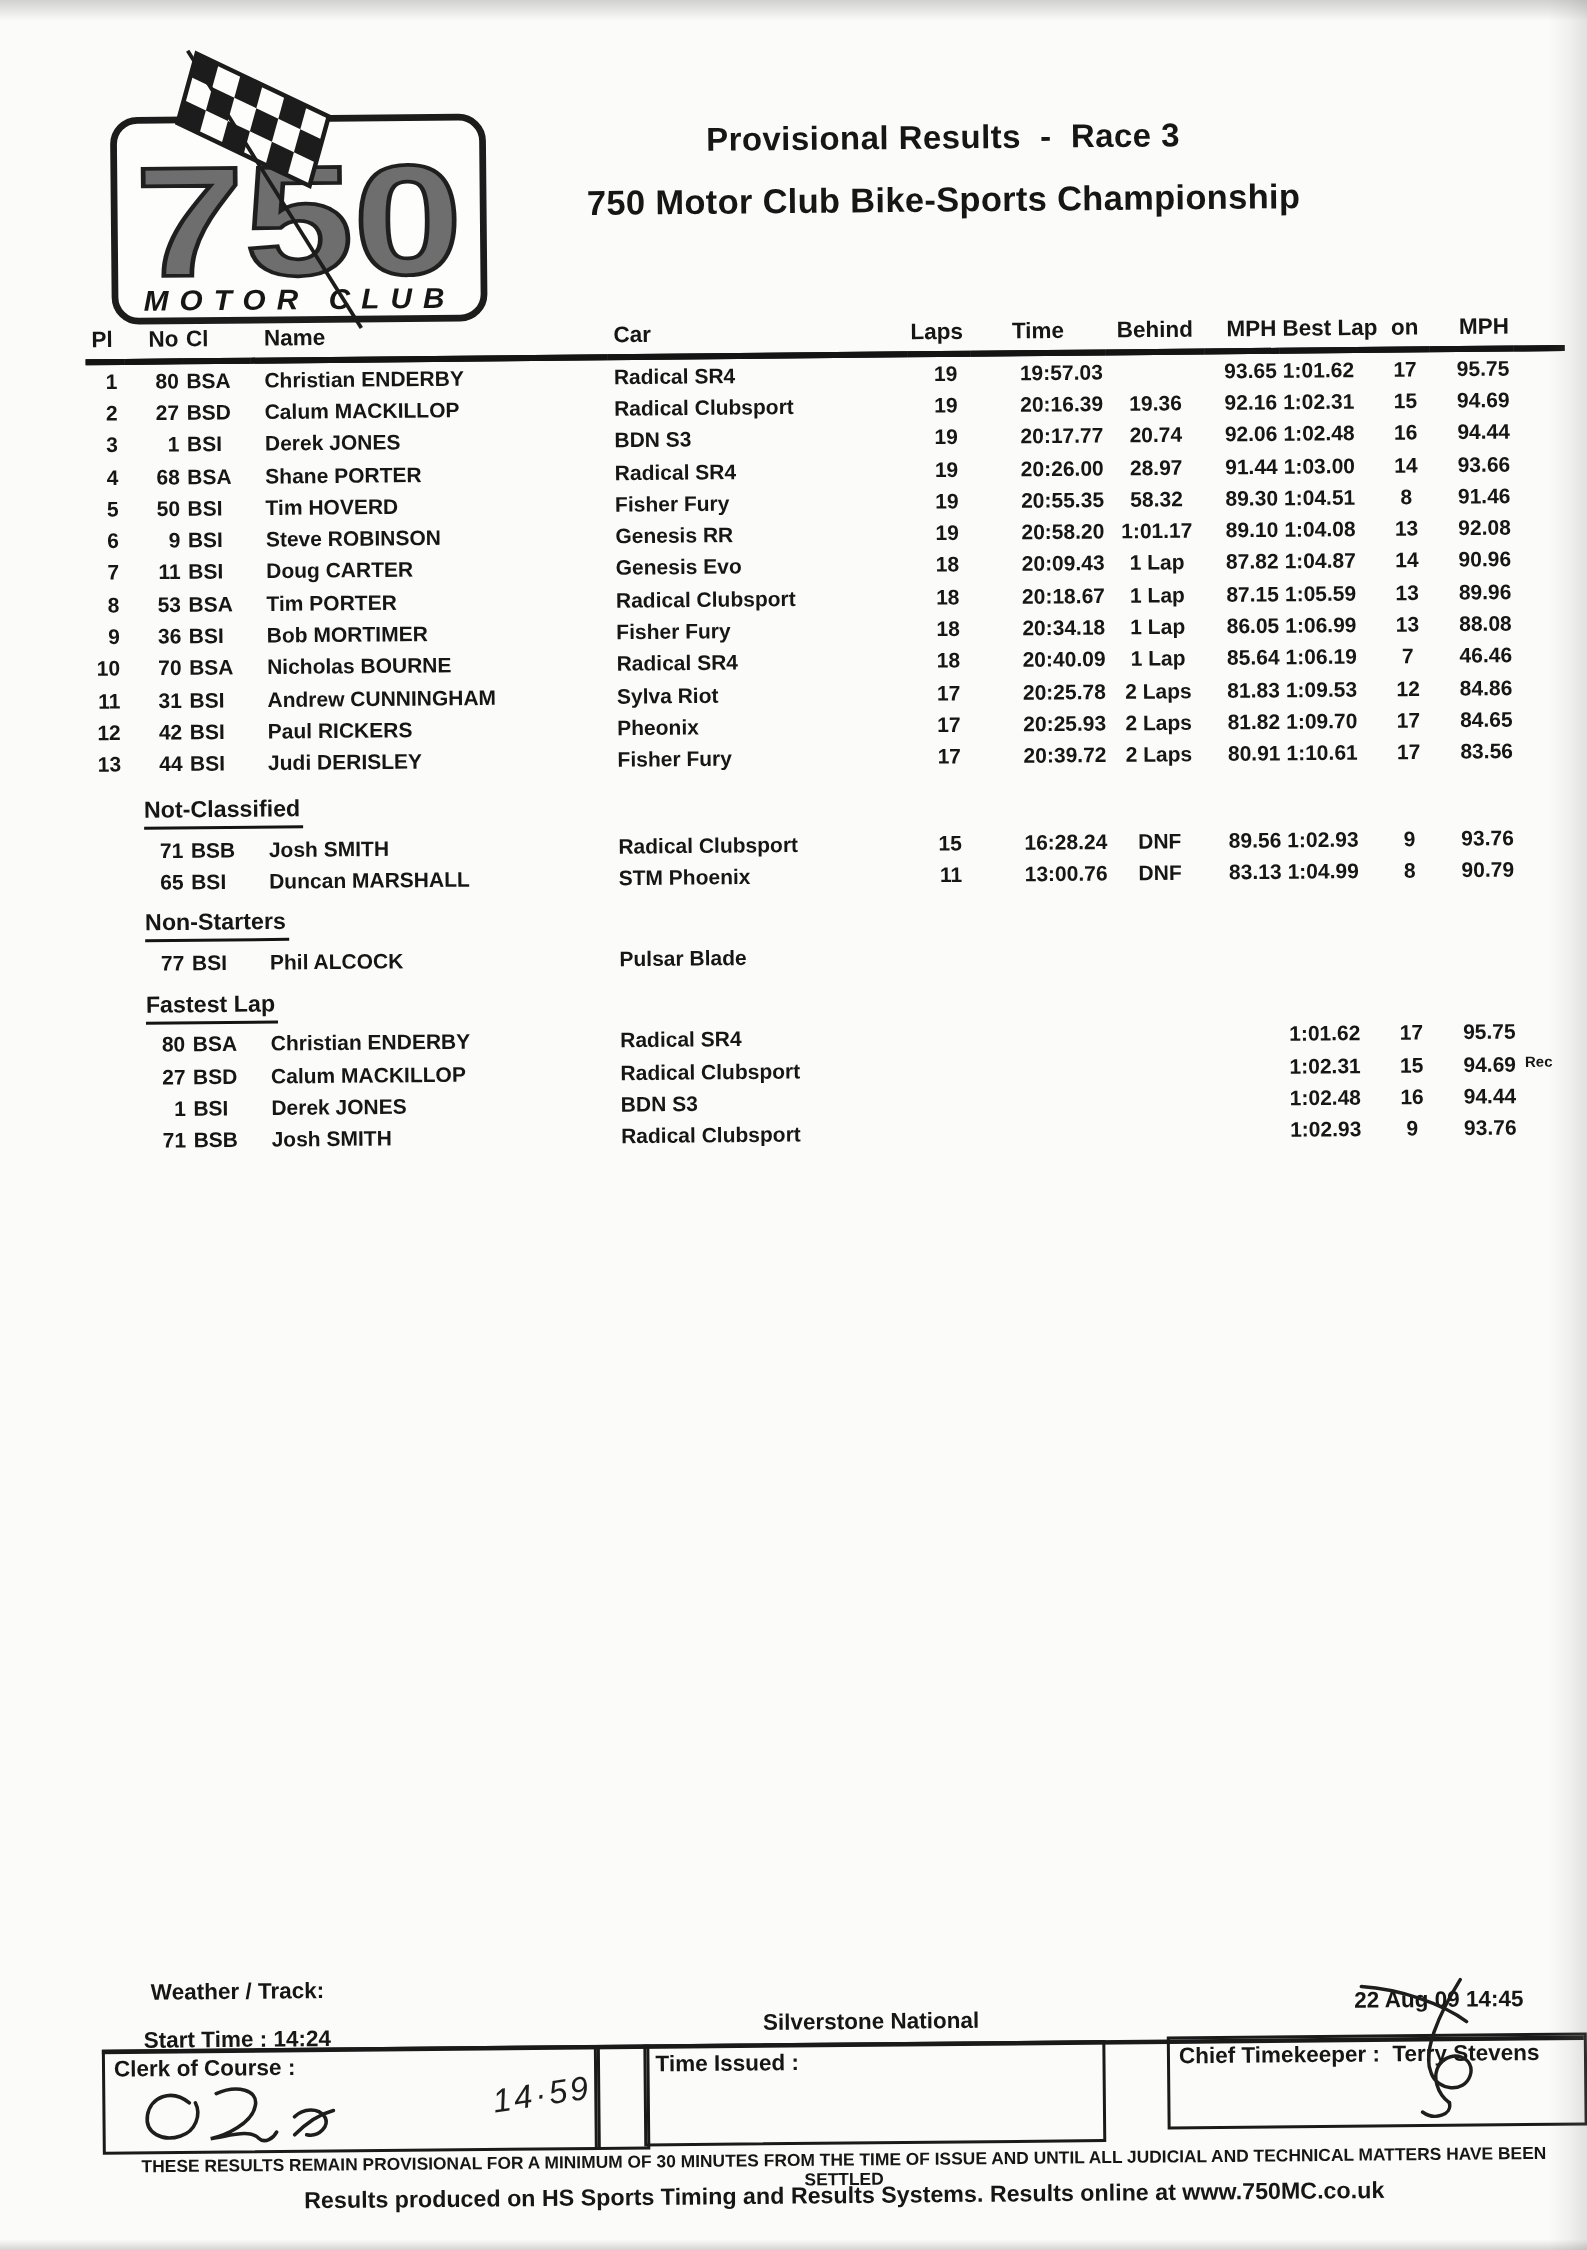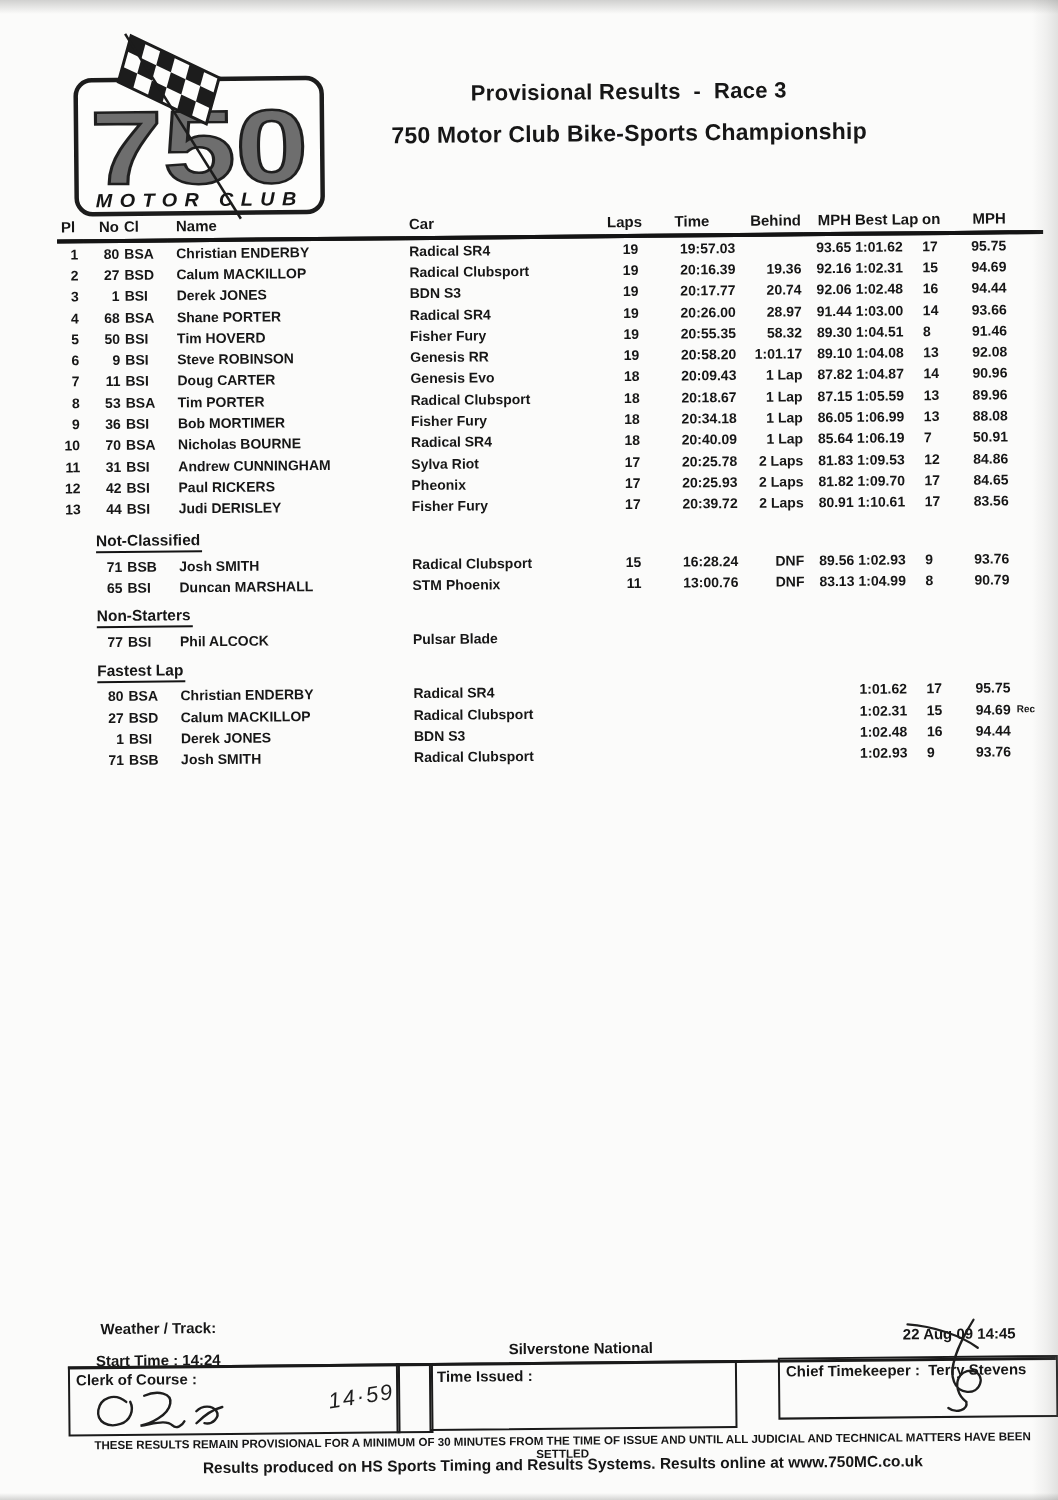--- a/index.html
+++ b/index.html
@@ -36,24 +36,24 @@
   thead tr{border-bottom:4px solid #141414;}
   .grid td{font-size:14px;font-weight:bold;height:21.3px;padding:0 2px;white-space:nowrap;overflow:visible;}
   td.c-pl,th.c-pl{text-align:right;padding-right:5px}
   th.c-pl{text-align:left;padding-left:4px}
   td.c-no,th.c-no{text-align:right;padding-right:3px}
   td.c-cl,th.c-cl{text-align:left}
   td.c-name,th.c-name{text-align:left;padding-left:9px}
   td.c-car,th.c-car{text-align:left;padding-left:4px}
   td.c-laps,th.c-laps{text-align:right;padding-right:9px}
   td.c-time{text-align:right;padding-right:2px} th.c-time{text-align:center}
-  td.c-behind,th.c-behind{text-align:right;padding-right:2px}
+  td.c-behind,th.c-behind{text-align:center;padding-right:2px}
   td.c-mph,th.c-mph{text-align:right;padding-right:2px}
   td.c-best_lap,th.c-best_lap{padding-right:2px}
-  td.c-on,th.c-on{text-align:left;padding-right:2px}
+  td.c-on,th.c-on{text-align:center;padding-right:2px}
   td.c-best_mph,th.c-best_mph{text-align:right;padding-right:3px}
   td.c-note{text-align:left;font-size:10px;padding-left:3px;vertical-align:middle}
   .sec-wrap{margin:12px 0 3px 36px;}
   .sec-wrap.tight{margin-top:9px;}
   .sec{display:inline-block;font-size:15.5px;font-weight:bold;
     border-bottom:2px solid #141414;padding:0 2px 1px 0;}
 
   
   .fw{position:absolute;font-weight:bold;font-size:15px;white-space:pre;}
   .boxline{position:absolute;left:62px;top:1362px;width:988px;height:3px;background:#1a1a1a;}
@@ -281,21 +281,21 @@
               <td class="c-no">70</td>
               <td class="c-cl">BSA</td>
               <td class="c-name">Nicholas BOURNE</td>
               <td class="c-car">Radical SR4</td>
               <td class="c-laps">18</td>
               <td class="c-time">20:40.09</td>
               <td class="c-behind">1 Lap</td>
               <td class="c-mph">85.64</td>
               <td class="c-best_lap">1:06.19</td>
               <td class="c-on">7</td>
-              <td class="c-best_mph">50.91</td>
+              <td class="c-best_mph">46.46</td>
               <td class="c-note"></td>
             </tr>
             <tr>
               <td class="c-pl">11</td>
               <td class="c-no">31</td>
               <td class="c-cl">BSI</td>
               <td class="c-name">Andrew CUNNINGHAM</td>
               <td class="c-car">Sylva Riot</td>
               <td class="c-laps">17</td>
               <td class="c-time">20:25.78</td>

